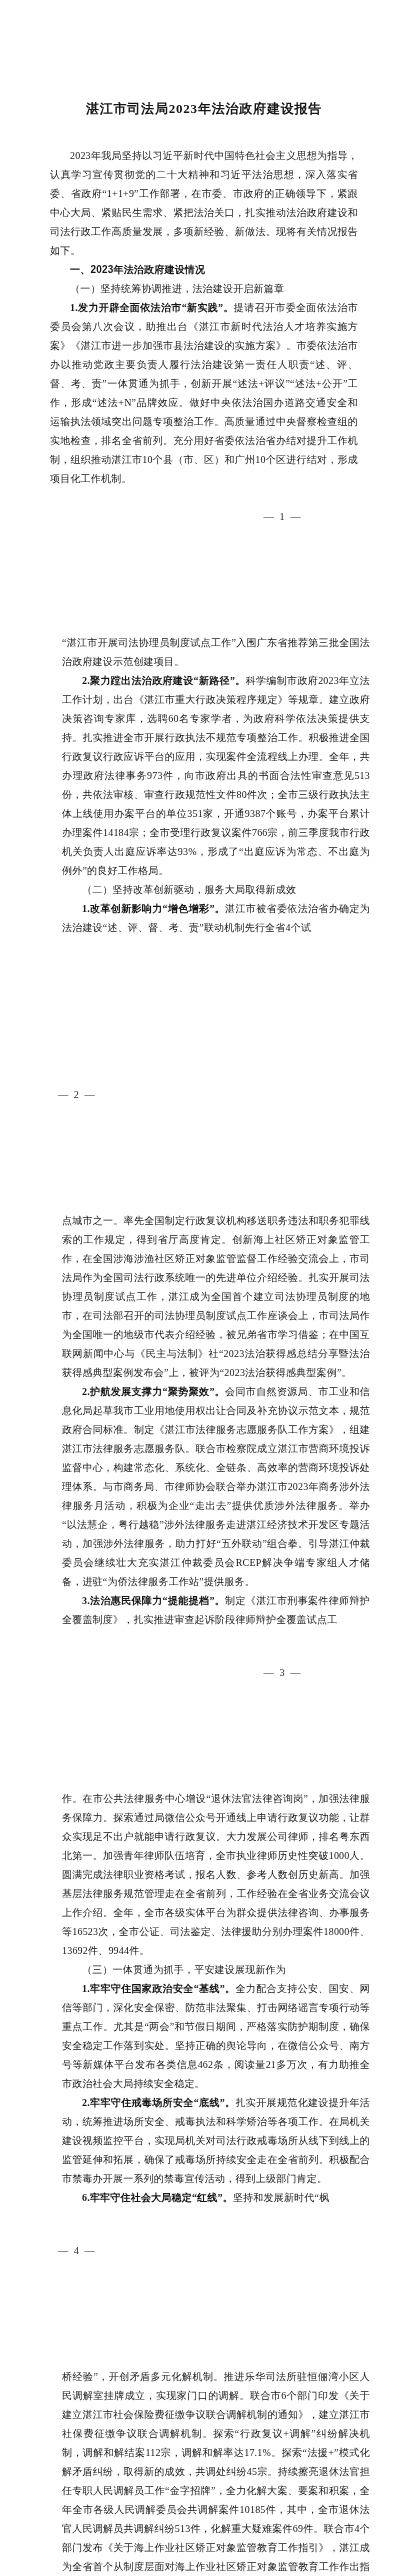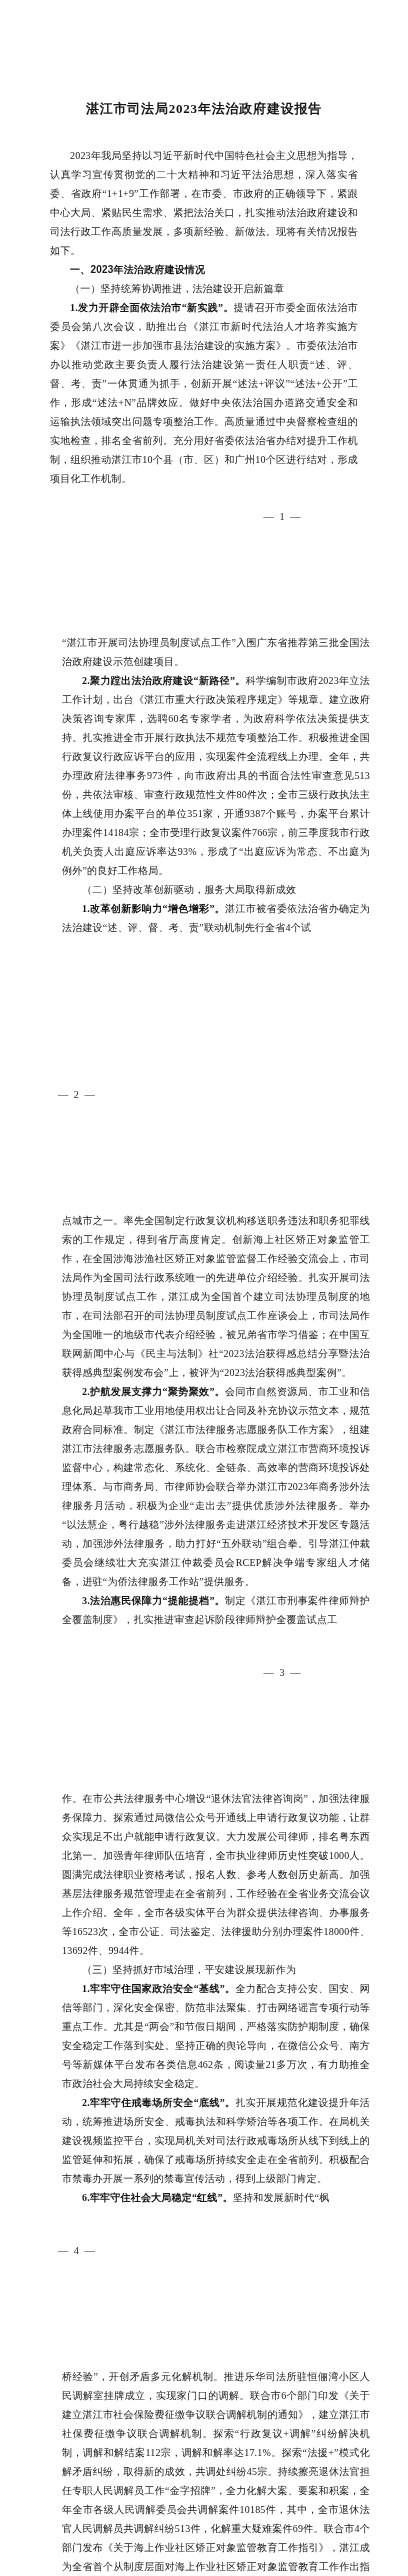--- a/index.html
+++ b/index.html
@@ -99,21 +99,21 @@
       <div class="content body-top">
         <p class="line"><span class="">点城市之一。率先全国制定行政复议机构移送职务违法和职务犯罪线索的工作规定，得到省厅高度肯定。创新海上社区矫正对象监管工作，在全国涉海涉渔社区矫正对象监管监督工作经验交流会上，市司法局作为全国司法行政系统唯一的先进单位介绍经验。扎实开展司法协理员制度试点工作，湛江成为全国首个建立司法协理员制度的地市，在司法部召开的司法协理员制度试点工作座谈会上，市司法局作为全国唯一的地级市代表介绍经验，被兄弟省市学习借鉴；在中国互联网新闻中心与《民主与法制》社“2023法治获得感总结分享暨法治获得感典型案例发布会”上，被评为“2023法治获得感典型案例”。</span></p>
         <p class="line indent"><span class="lead">2.护航发展支撑力“聚势聚效”。</span><span class="">会同市自然资源局、市工业和信息化局起草我市工业用地使用权出让合同及补充协议示范文本，规范政府合同标准。制定《湛江市法律服务志愿服务队工作方案》，组建湛江市法律服务志愿服务队。联合市检察院成立湛江市营商环境投诉监督中心，构建常态化、系统化、全链条、高效率的营商环境投诉处理体系。与市商务局、市律师协会联合举办湛江市2023年商务涉外法律服务月活动，积极为企业“走出去”提供优质涉外法律服务。举办“以法慧企，粤行越稳”涉外法律服务走进湛江经济技术开发区专题活动，加强涉外法律服务，助力打好“五外联动”组合拳。引导湛江仲裁委员会继续壮大充实湛江仲裁委员会RCEP解决争端专家组人才储备，进驻“为侨法律服务工作站”提供服务。</span></p>
         <p class="line indent"><span class="lead">3.法治惠民保障力“提能提档”。</span><span class="">制定《湛江市刑事案件律师辩护全覆盖制度》，扎实推进审查起诉阶段律师辩护全覆盖试点工</span></p>
       </div>
       <div class="pagenum right">— 3 —</div>
     </div>
     <div class="page">
       <div class="content body-top">
         <p class="line"><span class="">作。在市公共法律服务中心增设“退休法官法律咨询岗”，加强法律服务保障力。探索通过局微信公众号开通线上申请行政复议功能，让群众实现足不出户就能申请行政复议。大力发展公司律师，排名粤东西北第一。加强青年律师队伍培育，全市执业律师历史性突破1000人。圆满完成法律职业资格考试，报名人数、参考人数创历史新高。加强基层法律服务规范管理走在全省前列，工作经验在全省业务交流会议上作介绍。全年，全市各级实体平台为群众提供法律咨询、办事服务等16523次，全市公证、司法鉴定、法律援助分别办理案件18000件、13692件、9944件。</span></p>
-        <p class="line h2 indent"><span class="">（三）坚持抓好市域治理，平安建设展现新作为</span></p>
+        <p class="line h2 indent"><span class="">（三）一体贯通为抓手，平安建设展现新作为</span></p>
         <p class="line indent"><span class="lead">1.牢牢守住国家政治安全“基线”。</span><span class="">全力配合支持公安、国安、网信等部门，深化安全保密、防范非法聚集、打击网络谣言专项行动等重点工作。尤其是“两会”和节假日期间，严格落实防护期制度，确保安全稳定工作落到实处。坚持正确的舆论导向，在微信公众号、南方号等新媒体平台发布各类信息462条，阅读量21多万次，有力助推全市政治社会大局持续安全稳定。</span></p>
         <p class="line indent"><span class="lead">2.牢牢守住戒毒场所安全“底线”。</span><span class="">扎实开展规范化建设提升年活动，统筹推进场所安全、戒毒执法和科学矫治等各项工作。在局机关建设视频监控平台，实现局机关对司法行政戒毒场所从线下到线上的监管延伸和拓展，确保了戒毒场所持续安全走在全省前列。积极配合市禁毒办开展一系列的禁毒宣传活动，得到上级部门肯定。</span></p>
         <p class="line indent"><span class="lead">6.牢牢守住社会大局稳定“红线”。</span><span class="">坚持和发展新时代“枫</span></p>
       </div>
       <div class="pagenum left">— 4 —</div>
     </div>
     <div class="page">
       <div class="content body-top">
         <p class="line"><span class="">桥经验”，开创矛盾多元化解机制。推进乐华司法所驻恒俪湾小区人民调解室挂牌成立，实现家门口的调解。联合市6个部门印发《关于建立湛江市社会保险费征缴争议联合调解机制的通知》，建立湛江市社保费征缴争议联合调解机制。探索“行政复议+调解”纠纷解决机制，调解和解结案112宗，调解和解率达17.1%。探索“法援+”模式化解矛盾纠纷，取得新的成效，共调处纠纷45宗。持续擦亮退休法官担任专职人民调解员工作“金字招牌”，全力化解大案、要案和积案，全年全市各级人民调解委员会共调解案件10185件，其中，全市退休法官人民调解员共调解纠纷513件，化解重大疑难案件69件。联合市4个部门发布《关于海上作业社区矫正对象监管教育工作指引》，湛江成为全省首个从制度层面对海上作业社区矫正对象监管教育工作作出指引的城市。充分发挥重点人群组长单位牵头作用，协调、指导做好安置帮教工作，有效防止特殊人群脱管漏管现象。</span></p>
       </div>

